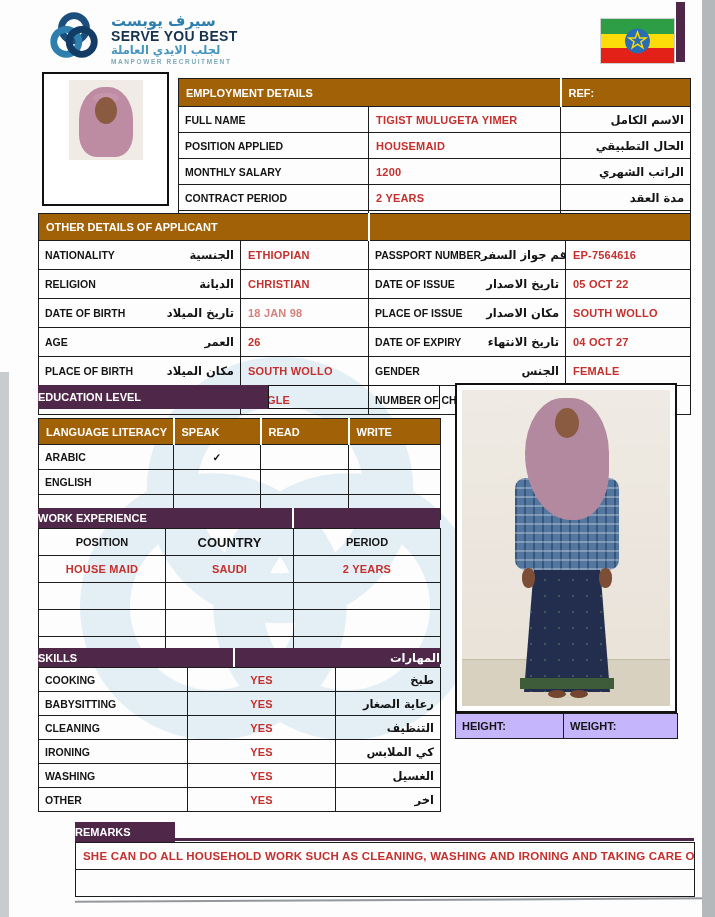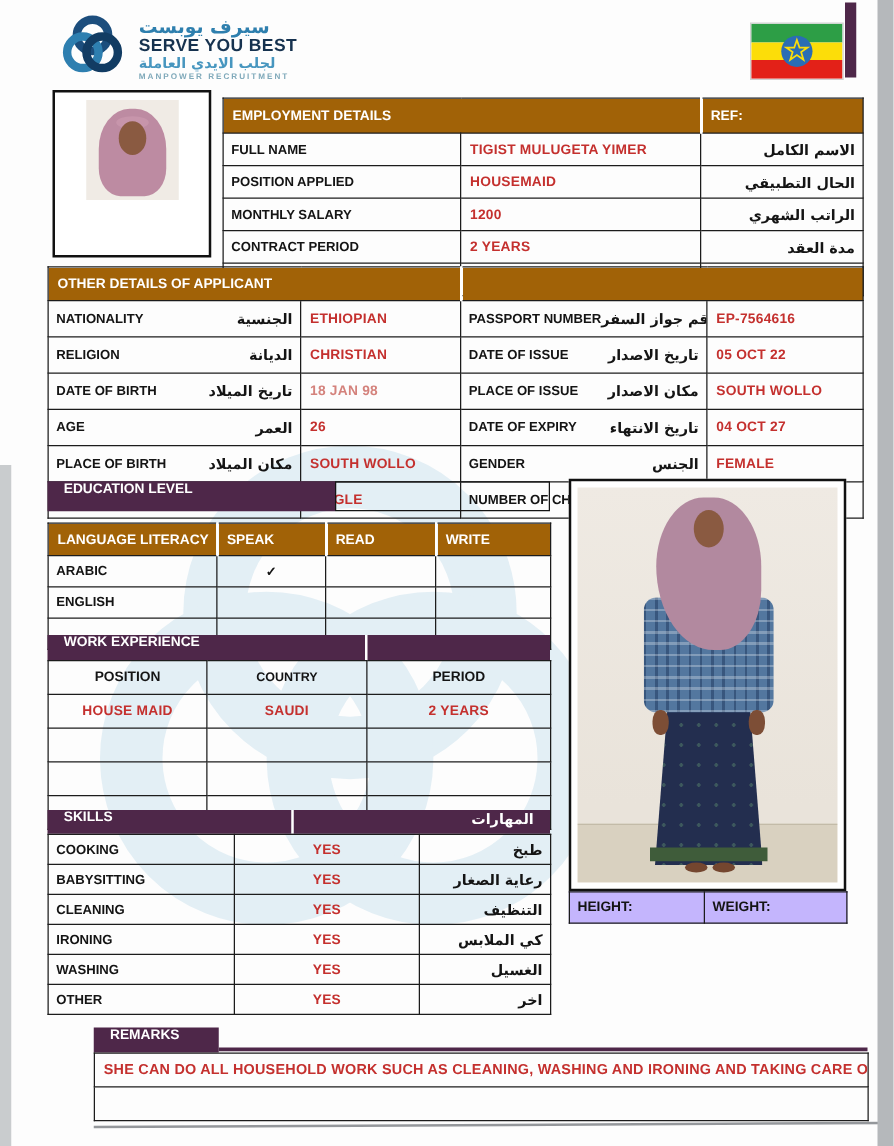--- a/index.html
+++ b/index.html
@@ -39,21 +39,21 @@
   .emp-t tr.h td{height:23px;}
   .other-t td{height:24px;}
   .other-t tr.h td{height:22px;}
   .lang-t td{height:20px;}
   .lang-t tr.h td{height:21px;}
   .work-t td{height:22px;}
   .skill-t td{height:19px;}
   .rem-t td{height:22px;}
   
   .bar{background:#4e2749;color:#fff;font-weight:bold;font-size:11px;display:flex;
-       padding:0 13px;box-sizing:border-box;}
+       align-items:center;padding:0 0;box-sizing:border-box;}
   .bar .divider{width:2px;height:100%;background:#fff;}
   
   .portrait-frame{left:42px;top:72px;width:127px;height:134px;border:2px solid #111;
                   background:#fff;z-index:1;box-sizing:border-box;}
   .portrait{position:relative;width:74px;height:80px;margin:6px auto 0;background:#f0ebe5;overflow:hidden;}
   .p-shawl{position:absolute;left:10px;top:7px;width:54px;height:70px;background:#bd8ba2;
            border-radius:46% 46% 32% 32%;}
   .p-face{position:absolute;left:26px;top:17px;width:22px;height:27px;background:#8a5a41;border-radius:50%;}
   .p-band{position:absolute;left:24px;top:13px;width:26px;height:10px;background:#c795ab;border-radius:50%;}
   .fullphoto-frame{left:455px;top:383px;width:222px;height:330px;border:2px solid #111;
@@ -324,21 +324,21 @@
   </div>
   <table class="abs t work-t z1" style="left:38px;top:528px;width:402px;">
     <colgroup>
         <col style="width:127px">
         <col style="width:128px">
         <col style="width:147px">
       </colgroup>
     <tbody>
         <tr>
       <td class="lbl cen" style="font-size:11px">POSITION</td>
-      <td class="lbl cen" style="font-size:10px">COUNTRY</td>
+      <td class="lbl cen" style="font-size:13px">COUNTRY</td>
       <td class="lbl cen" style="font-size:11px">PERIOD</td>
     </tr>
     <tr>
       <td class="val cen">HOUSE MAID</td>
       <td class="val cen">SAUDI</td>
       <td class="val cen">2 YEARS</td>
     </tr>
     <tr>
       <td class="val cen"></td>
       <td class="val cen"></td>

